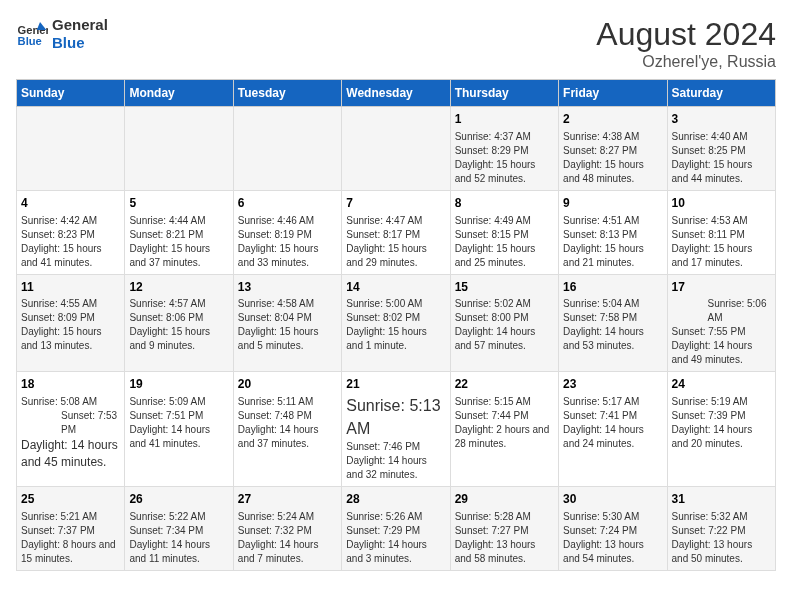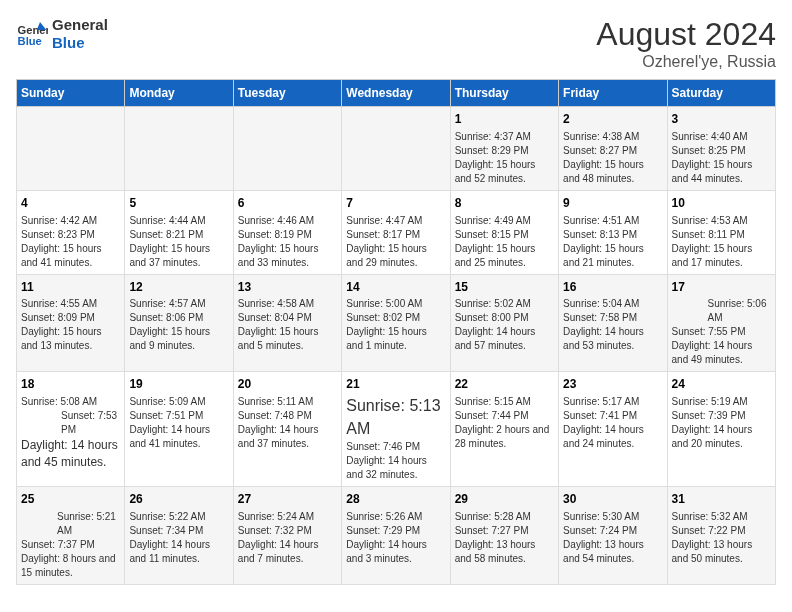--- a/index.html
+++ b/index.html
@@ -261,21 +261,21 @@
         <td>
           <span class="day-num">24</span>
           <div style="font-size: 10px; color: rgb(51, 51, 51);">Sunrise: 5:19 AM</div>
           <div style="font-size: 10px; color: rgb(51, 51, 51);">Sunset: 7:39 PM</div>
           <div style="font-size: 10px; color: rgb(51, 51, 51);">Daylight: 14 hours and 20 minutes.</div>
         </td>
       </tr>
       <tr>
         <td>
           <span class="day-num">25</span>
-          <div style="font-size: 10px; color: rgb(51, 51, 51); margin-left: 36px;">Sunrise: 5:21 AM</div>
+          <div style="font-size: 10px; color: rgb(51, 51, 51);">Sunrise: 5:21 AM</div>
           <div style="font-size: 10px; color: rgb(51, 51, 51);">Sunset: 7:37 PM</div>
           <div style="font-size: 10px; color: rgb(51, 51, 51);">Daylight: 8 hours and 15 minutes.</div>
         </td>
         <td>
           <span class="day-num">26</span>
           <div style="font-size: 10px; color: rgb(51, 51, 51);">Sunrise: 5:22 AM</div>
           <div style="font-size: 10px; color: rgb(51, 51, 51);">Sunset: 7:34 PM</div>
           <div style="font-size: 10px; color: rgb(51, 51, 51);">Daylight: 14 hours and 11 minutes.</div>
         </td>
         <td>

